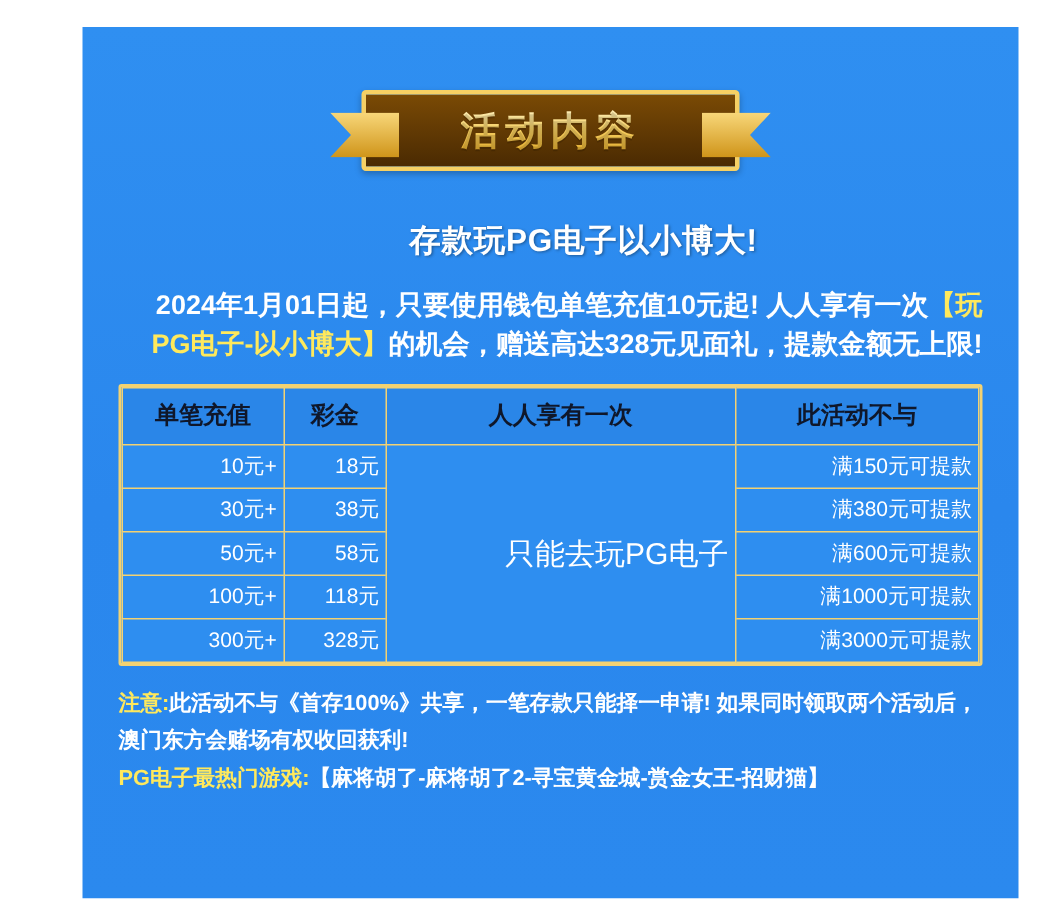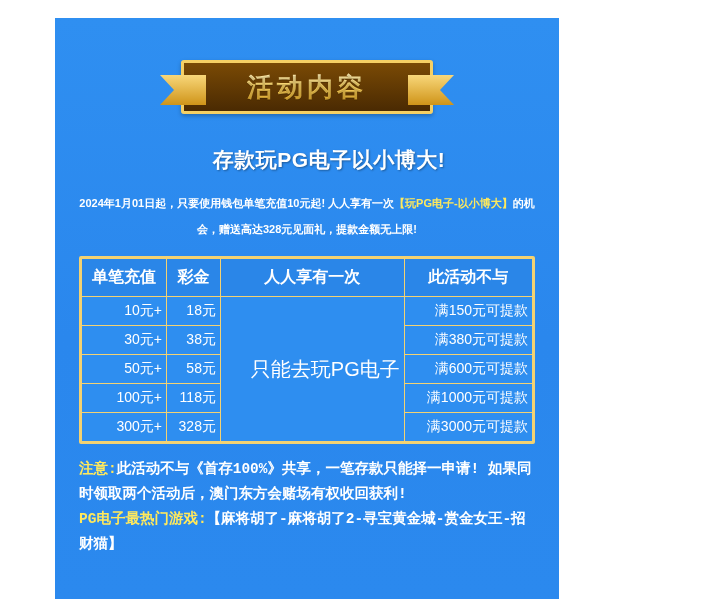--- a/index.html
+++ b/index.html
@@ -16,21 +16,21 @@
   .page {
     position: relative;
     width: 706px;
     height: 599px;
     background: #ffffff;
   }
   .promo-panel {
     position: absolute;
     left: 55px;
     top: 18px;
-    width: 504px;
+    width: 624px;
     height: 581px;
     background: #2e8ef0;
     background: linear-gradient(180deg, #2f8ff1 0%, #2a87ed 55%, #2b89ee 100%);
     overflow: hidden;
   }
 
   
   .banner-wrap {
     position: relative;
     height: 66px;
@@ -87,24 +87,24 @@
     font-weight: bold;
     letter-spacing: 0.5px;
     text-shadow: 1px 1px 2px rgba(0,0,0,0.35);
     padding-left: 44px;
   }
 
   
   .intro {
     margin: 16px 24px 0 24px;
     color: #ffffff;
-    font-size: 11px;
+    font-size: 18px;
     line-height: 26px;
     font-weight: bold;
-    text-align: center;
+    text-align: right;
   }
   .hl-yellow {
     color: #ffe95c;
   }
 
   
   .table-wrap {
     margin: 14px 24px 0 24px;
     border: 2px solid #f3d272;
     border-radius: 2px;
@@ -112,21 +112,21 @@
     background: #2e8ef0;
   }
   table.promo {
     width: 100%;
     border-collapse: collapse;
     color: #ffffff;
     font-size: 14px;
   }
   table.promo th {
     background: #2a86e8;
-    color: #ffffff;
+    color: #0f172a;
     font-size: 16px;
     font-weight: bold;
     padding: 8px 4px;
     border: 1px solid #f3d272;
     text-align: center;
     white-space: nowrap;
   }
   table.promo td {
     border: 1px solid #f3d272;
     text-align: right;
@@ -141,21 +141,20 @@
   
   .notes {
     margin: 13px 24px 0 24px;
     color: #ffffff;
     font-size: 14.5px;
     line-height: 25px;
     font-weight: bold;
   }
   .notes p {
     margin: 0 0 0 0;
-    font-family: Liberation Mono, monospace;
   }
   .label-y {
     color: #ffe95c;
   }
 </style>
 </head>
 <body>
 
 <div class="page">
   <div class="promo-panel">

